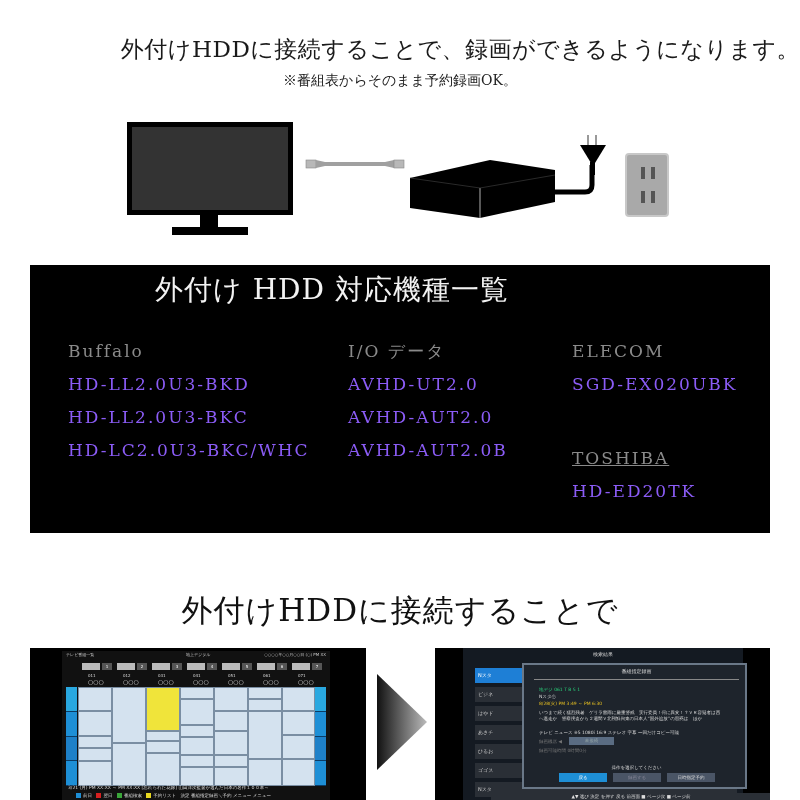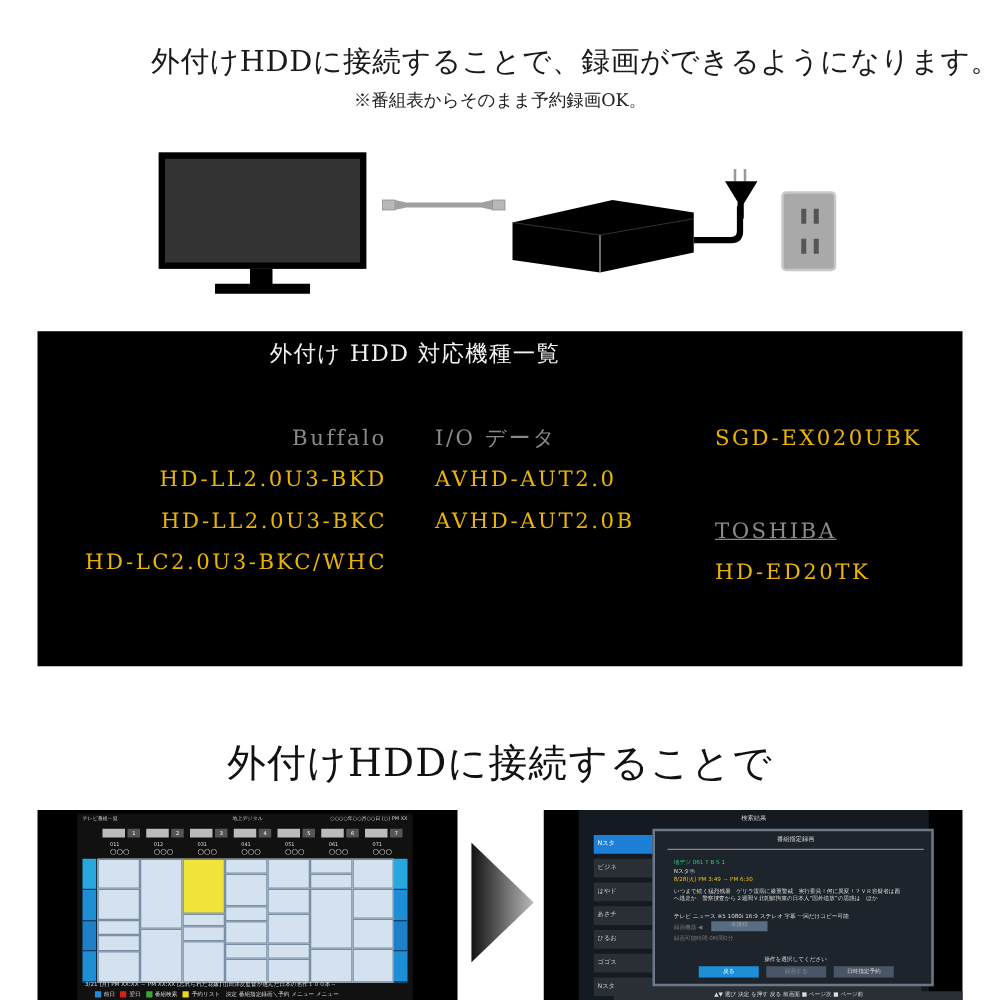--- a/index.html
+++ b/index.html
@@ -30,26 +30,26 @@
     background: #a9a9a9; border: 2px solid #c8c8c8; border-radius: 4px;
   }
   .outlet .slot { position: absolute; width: 4px; height: 12px; background: #555; }
 
   
   .panel {
     position: absolute; left: 30px; top: 265px; width: 740px; height: 268px; background: #000;
   }
   .panel-title {
     position: absolute; left: 0; top: 6px; width: 604px; text-align: center;
-    color: #f2f2f2; font-size: 18px; letter-spacing: 1px;
+    color: #f2f2f2; font-size: 28px; letter-spacing: 1px;
   }
   .col { position: absolute; top: 75px; }
   .brand { color: #8a8a8a; font-size: 17px; letter-spacing: 2px; height: 33px; line-height: 22px; }
-  .model { color: #eab308; font-size: 17px; letter-spacing: 2px; height: 33px; line-height: 22px; }
-  .col-1 { left: 38px; text-align: right; }
+  .model { color: #8b5cf6; font-size: 17px; letter-spacing: 2px; height: 33px; line-height: 22px; }
+  .col-1 { left: 38px; }
   .col-2 { left: 318px; }
   .col-3 { left: 542px; }
   .spacer { height: 33px; }
 
   .section2-title {
     position: absolute; left: 0; top: 590px; width: 800px; text-align: center;
     font-size: 31px; color: #111; letter-spacing: 1px;
   }
 
   
@@ -140,25 +140,27 @@
 
   <div class="col col-1">
     <div class="brand">Buffalo</div>
     <div class="model">HD-LL2.0U3-BKD</div>
     <div class="model">HD-LL2.0U3-BKC</div>
     <div class="model">HD-LC2.0U3-BKC/WHC</div>
   </div>
 
   <div class="col col-2">
     <div class="brand">I/O データ</div>
+    <div class="model">AVHD-UT2.0</div>
     <div class="model">AVHD-AUT2.0</div>
     <div class="model">AVHD-AUT2.0B</div>
   </div>
 
   <div class="col col-3">
+    <div class="brand">ELECOM</div>
     <div class="model">SGD-EX020UBK</div>
     <div class="spacer"></div>
     <div class="brand" style="margin-top:8px;text-decoration:underline;">TOSHIBA</div>
     <div class="model">HD-ED20TK</div>
   </div>
 </div>
 
 <div class="section2-title">外付けHDDに接続することで</div>
 
 <div class="shot-left">

